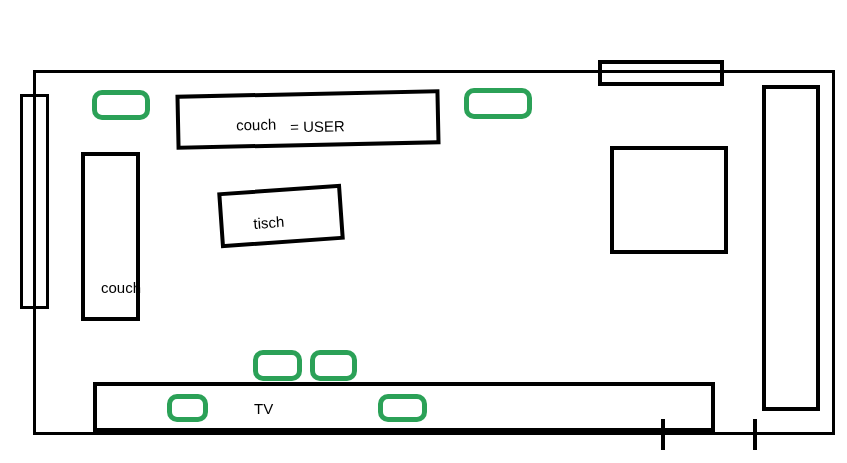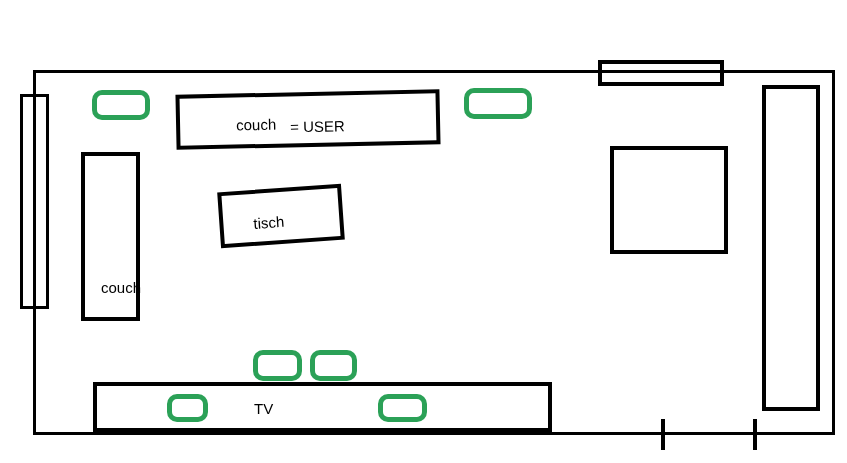--- a/index.html
+++ b/index.html
@@ -44,21 +44,21 @@
   #win-right{left:762px;top:85px;width:58px;height:326px;}
   
   #couch-top{left:176px;top:92px;width:264px;height:55px;transform:rotate(-1.2deg);}
   #couch-top .lbl{left:56px;top:20px;}
   #couch-top .lbl2{left:110px;top:23px;}
   #couch-left{left:81px;top:152px;width:59px;height:169px;}
   #couch-left .lbl{left:16px;bottom:22px;}
   #tisch{left:219px;top:188px;width:124px;height:56px;transform:rotate(-4deg);}
   #tisch .lbl{left:30px;top:22px;}
   #square-right{left:610px;top:146px;width:118px;height:108px;}
-  #tv{left:93px;top:382px;width:459px;height:50px;}
+  #tv{left:93px;top:382px;width:622px;height:50px;}
   #tv .lbl{left:157px;top:15px;}
   
   #spk-1{left:92px;top:90px;width:58px;height:30px;}
   #spk-2{left:464px;top:88px;width:68px;height:31px;}
   #spk-3{left:253px;top:350px;width:49px;height:31px;}
   #spk-4{left:310px;top:350px;width:47px;height:31px;}
   #spk-5{left:167px;top:394px;width:41px;height:28px;}
   #spk-6{left:378px;top:394px;width:49px;height:28px;}
   
   #tick-1{left:661px;top:419px;height:31px;}

